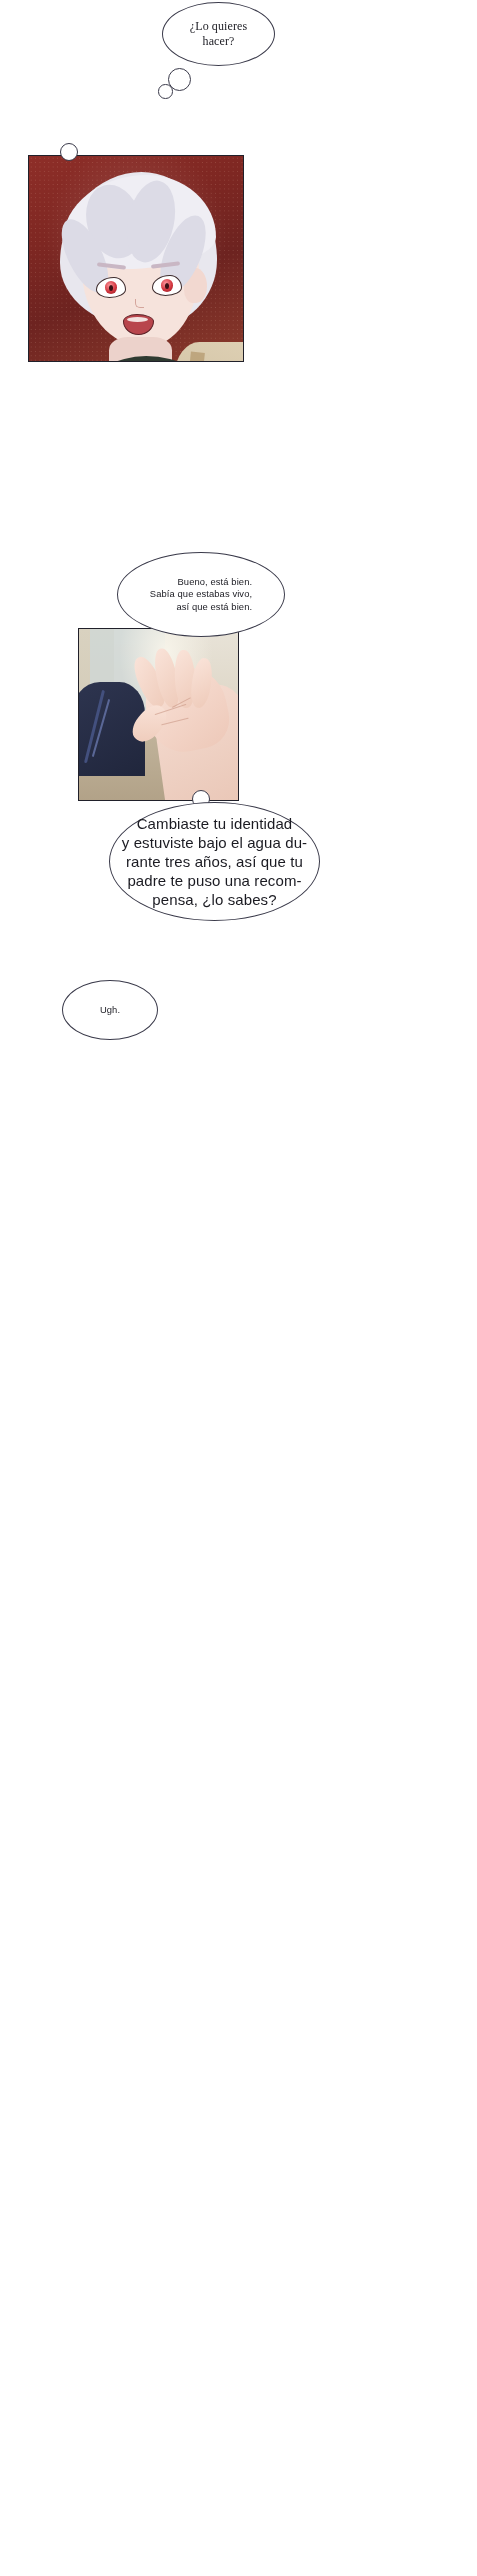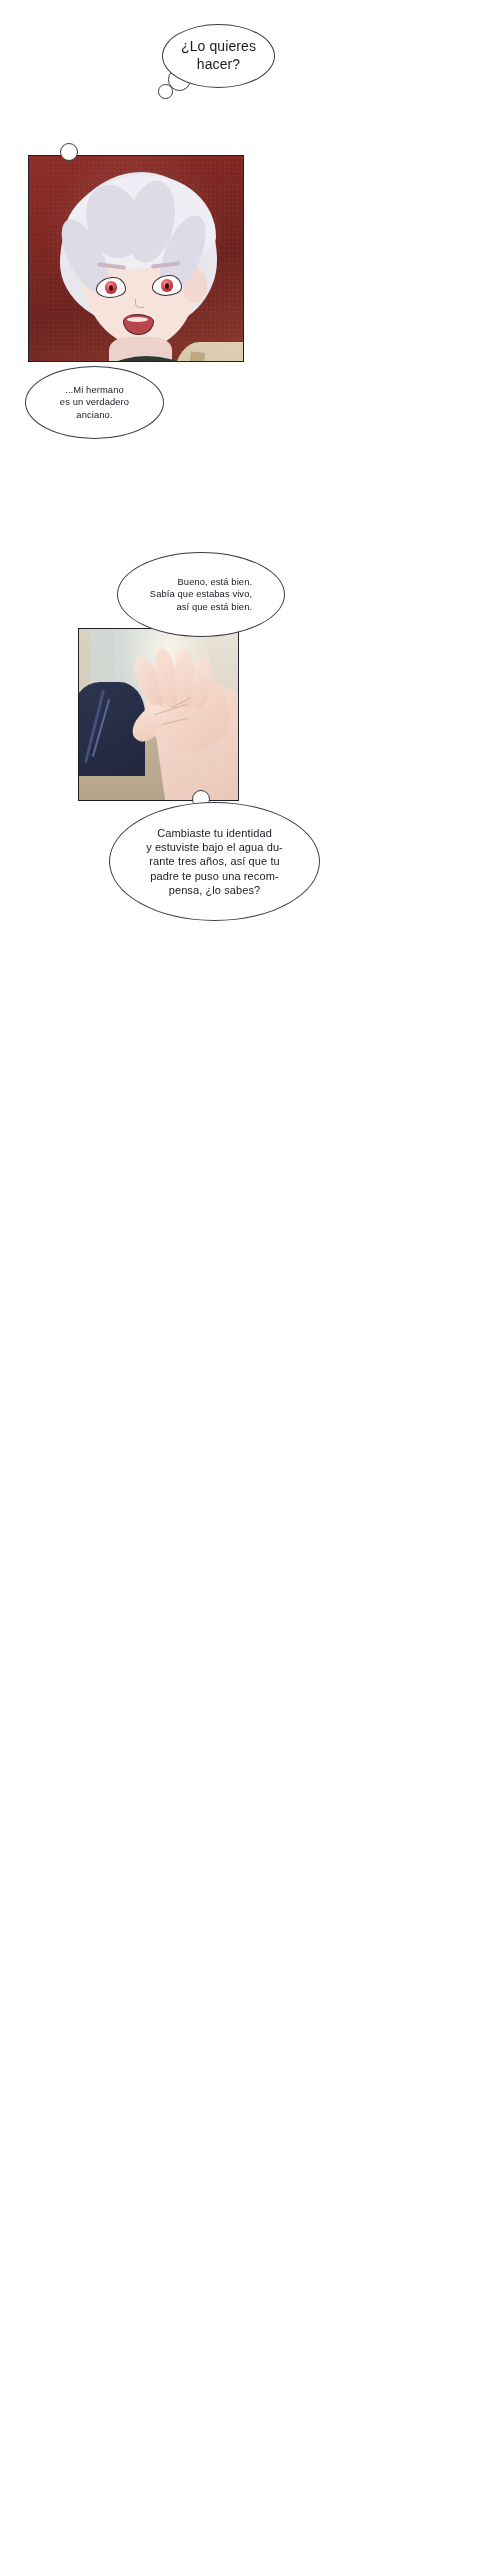--- a/index.html
+++ b/index.html
@@ -338,21 +338,21 @@
     background: #ffffff;
     border: 1.3px solid #3a3a4a;
     z-index: 4;
   }
 </style>
 </head>
 <body>
 
 <div class="page">
 
-  <div class="bubble" id="bubble-1" style="left:162px; top:24px; width:113px; height:64px; font-size:14px;">
+  <div class="bubble" id="bubble-1" style="left:162px; top:2px; width:113px; height:64px; font-size:12px;font-family:Liberation Serif, serif;">
     <span class="txt">¿Lo quieres
 hacer?</span>
   </div>
 
   <div class="tail-poly" style="left:168px; top:68px; width:21.4px; height:21.4px; border-radius:50%;"></div>
   <div class="tail-poly" style="left:158px; top:84px; width:12.6px; height:12.6px; border-radius:50%;"></div>
 
 
   <div class="tail-poly" style="left:60px; top:143px; width:16.3px; height:16.3px; border-radius:50%;"></div>
 
@@ -381,25 +381,20 @@
     <div class="nose"></div>
     <div class="mouth"></div>
     <div class="neck"></div>
     <div class="collar-dark"></div>
 
     <div class="cloak-beige"></div>
     <div class="cloak-trim"></div>
 
   </div>
 
-  <div class="bubble" id="bubble-3" style="left:25px; top:366px; width:139px; height:73px; font-size:9.4px;">
-    <span class="txt">...Mi hermano
-es un verdadero
-anciano.</span>
-  </div>
 
   <div class="bubble" id="bubble-4" style="left:117px; top:552px; width:168px; height:85px; font-size:9.4px;text-align:right;">
     <span class="txt">Bueno, está bien.
 Sabía que estabas vivo,
 así que está bien.</span>
   </div>
   <div class="tail-poly" style="left:329px; top:619px; width:0; height:0; border:none; background:transparent;
               border-left:10px solid #3a3a4a; border-top:0 solid transparent;"></div>
 
   <div class="panel" id="panel-two" style="left:78px; top:628px; width:161px; height:173px;">
@@ -418,23 +413,26 @@
     <div class="finger f3"></div>
     <div class="finger f4"></div>
     <div class="finger thumb"></div>
     <div class="crease c1"></div>
     <div class="crease c2"></div>
     <div class="crease c3"></div>
   </div>
 
   <div class="tail-poly" style="left:192px; top:790px; width:16.3px; height:16.3px; border-radius:50%;"></div>
 
-  <div class="bubble" id="bubble-5" style="left:109px; top:802px; width:211px; height:119px; font-size:11px;">
+  <div class="bubble" id="bubble-5" style="left:109px; top:802px; width:211px; height:119px; font-size:15px;">
     <span class="txt">Cambiaste tu identidad
 y estuviste bajo el agua du-
 rante tres años, así que tu
 padre te puso una recom-
 pensa, ¿lo sabes?</span>
   </div>
 
+  <div class="bubble" id="bubble-6" style="left:62px; top:980px; width:96px; height:60px; font-size:9.4px;">
+    <span class="txt">Ugh.</span>
+  </div>
 
 </div>
 
 
 </body></html>

